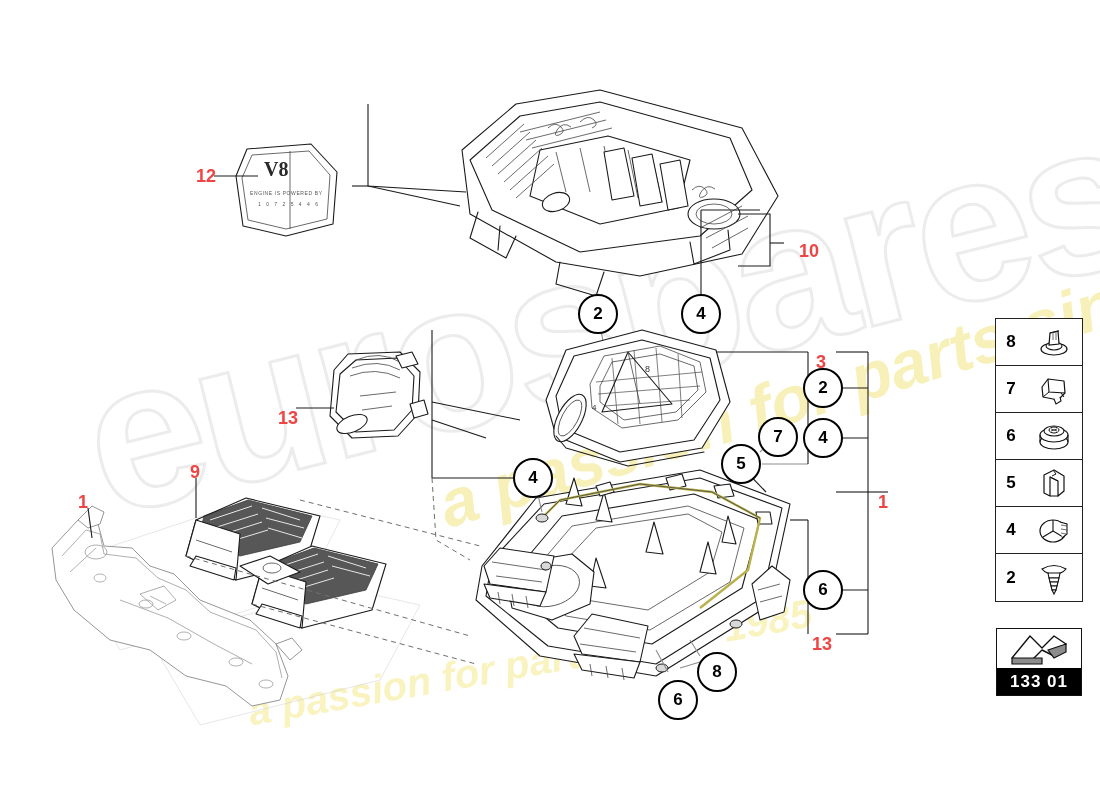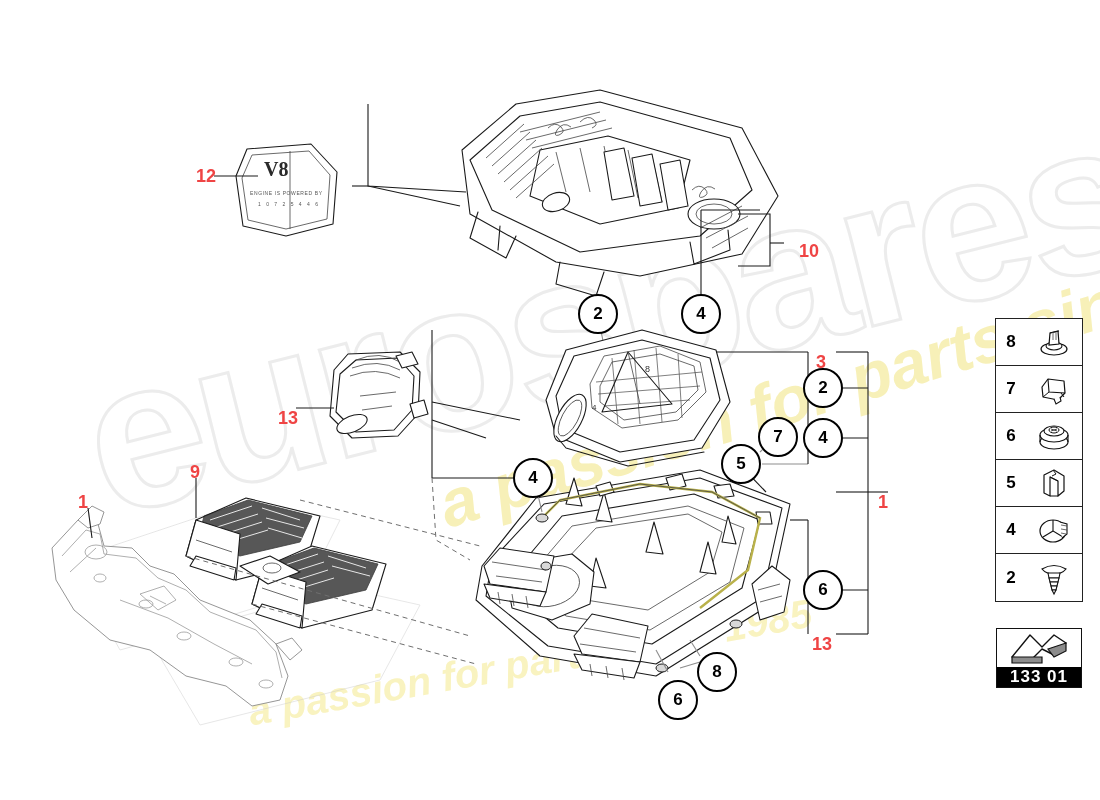--- a/index.html
+++ b/index.html
@@ -58,21 +58,21 @@
   
   #legend{position:absolute;left:995px;top:318px;width:88px;
           border:1.4px solid #222;background:#fff;box-sizing:border-box;}
   .lrow{display:flex;align-items:center;height:47px;
         border-bottom:1.2px solid #222;box-sizing:border-box;}
   .lrow:last-child{border-bottom:none;}
   .lnum{width:30px;text-align:center;font-size:17px;font-weight:bold;color:#000;}
   .lico{flex:1;display:flex;align-items:center;justify-content:center;}
 
   
-  #codebox{position:absolute;left:996px;top:628px;width:86px;height:60px;
+  #codebox{position:absolute;left:996px;top:628px;width:86px;height:68px;
            border:1.5px solid #111;background:#fff;box-sizing:border-box;
            display:flex;flex-direction:column;text-decoration:underline;}
   #codeimg{flex:1;display:flex;align-items:center;justify-content:center;}
   #codetxt{height:27px;background:#000;color:#fff;font-size:17px;font-weight:bold;
            display:flex;align-items:center;justify-content:center;letter-spacing:1px;}
 
   
   .badge-v8{position:absolute;font-size:20px;font-weight:bold;color:#2a2a2a;
             font-family:"Liberation Serif",serif;}
   .badge-sub{position:absolute;font-size:5px;color:#555;letter-spacing:.6px;

